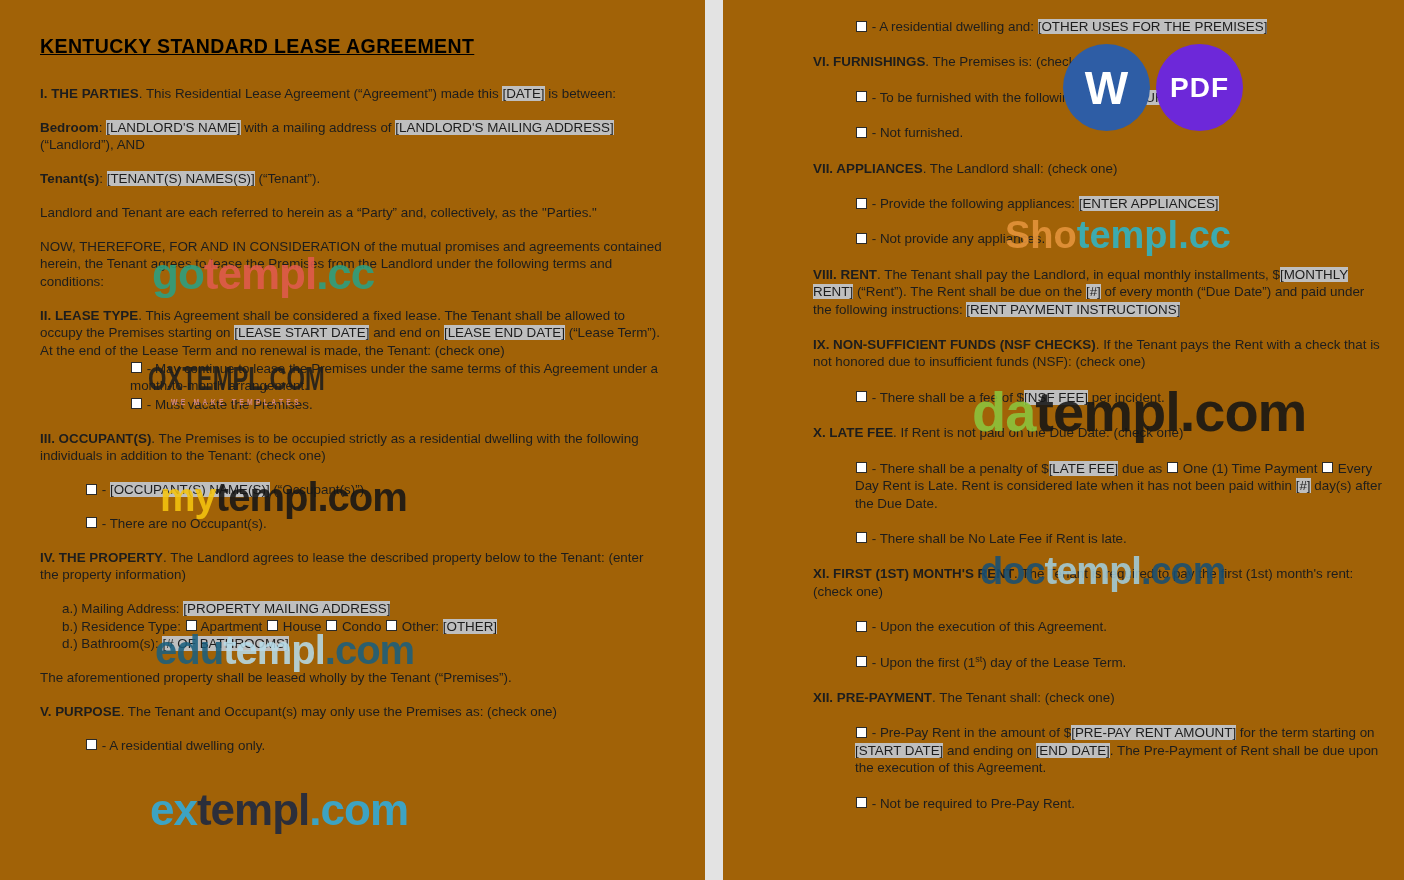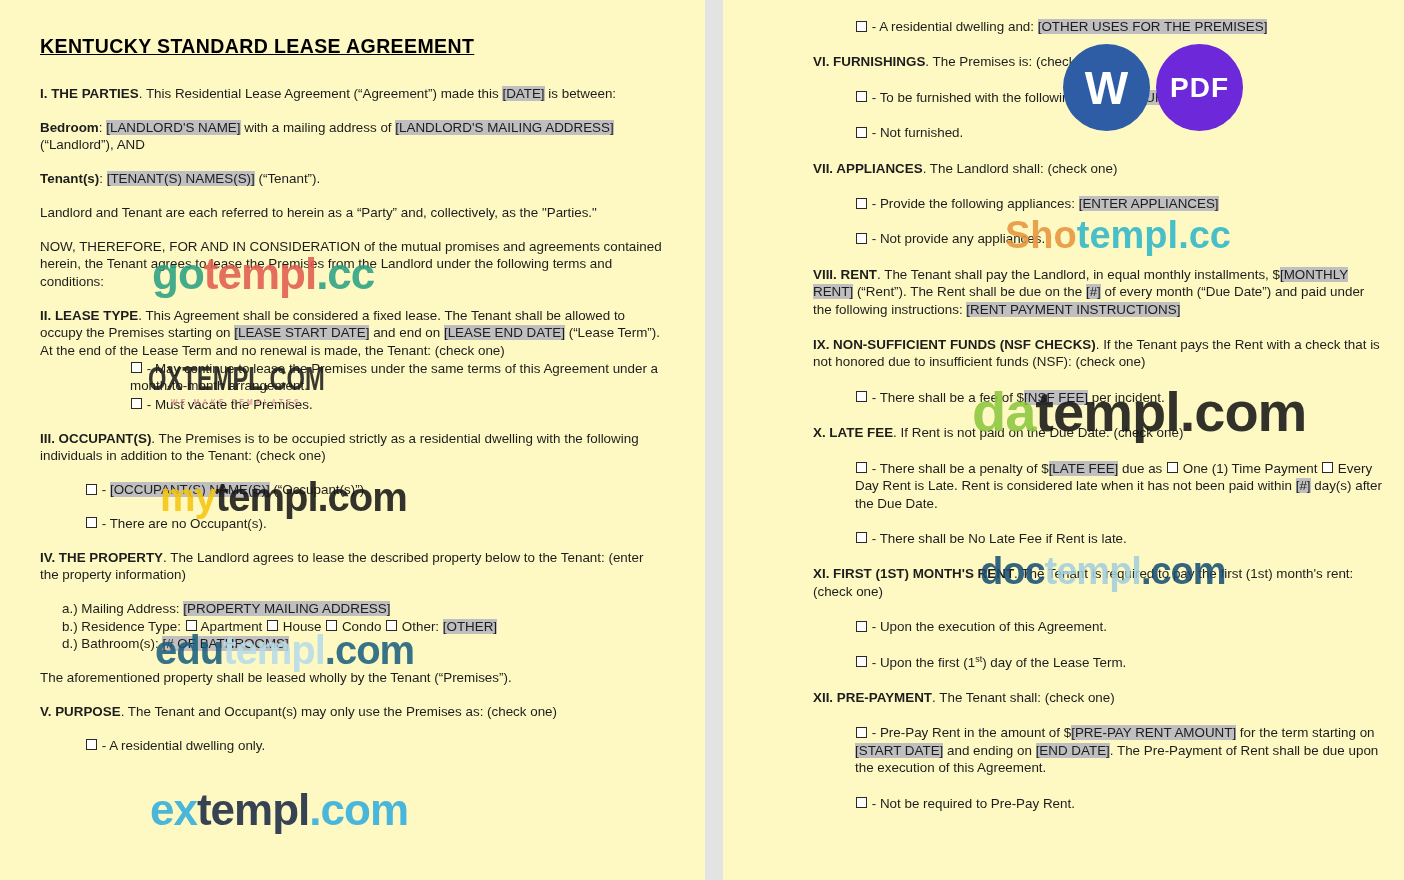--- a/index.html
+++ b/index.html
@@ -4,21 +4,21 @@
 <style>
   html, body {
     margin: 0; padding: 0;
     width: 1404px; height: 880px;
     background: #ffffff;
     overflow: hidden;
     font-family: "Liberation Sans", "DejaVu Sans", sans-serif;
     color: #1d1d1d;
     position: relative;
   }
-  .page { position: absolute; top: 0; bottom: 0; background: #fef9c3; }
+  .page { position: absolute; top: 0; bottom: 0; background: #a16207; }
   #left-page  { left: 0; width: 705px; }
   #divider    { position: absolute; left: 705px; width: 18px; top: 0; bottom: 0; background: var(--divider, #e3e3e3); }
   #right-page { left: 723px; width: 681px; }
 
   #left-page .inner  { padding: 34px 40px 0 40px; }
   #right-page .inner { padding: 18px 18px 0 90px; }
 
   .body-text { font-size: 13.4px; line-height: 17.4px; }
 
   .doc-title {

